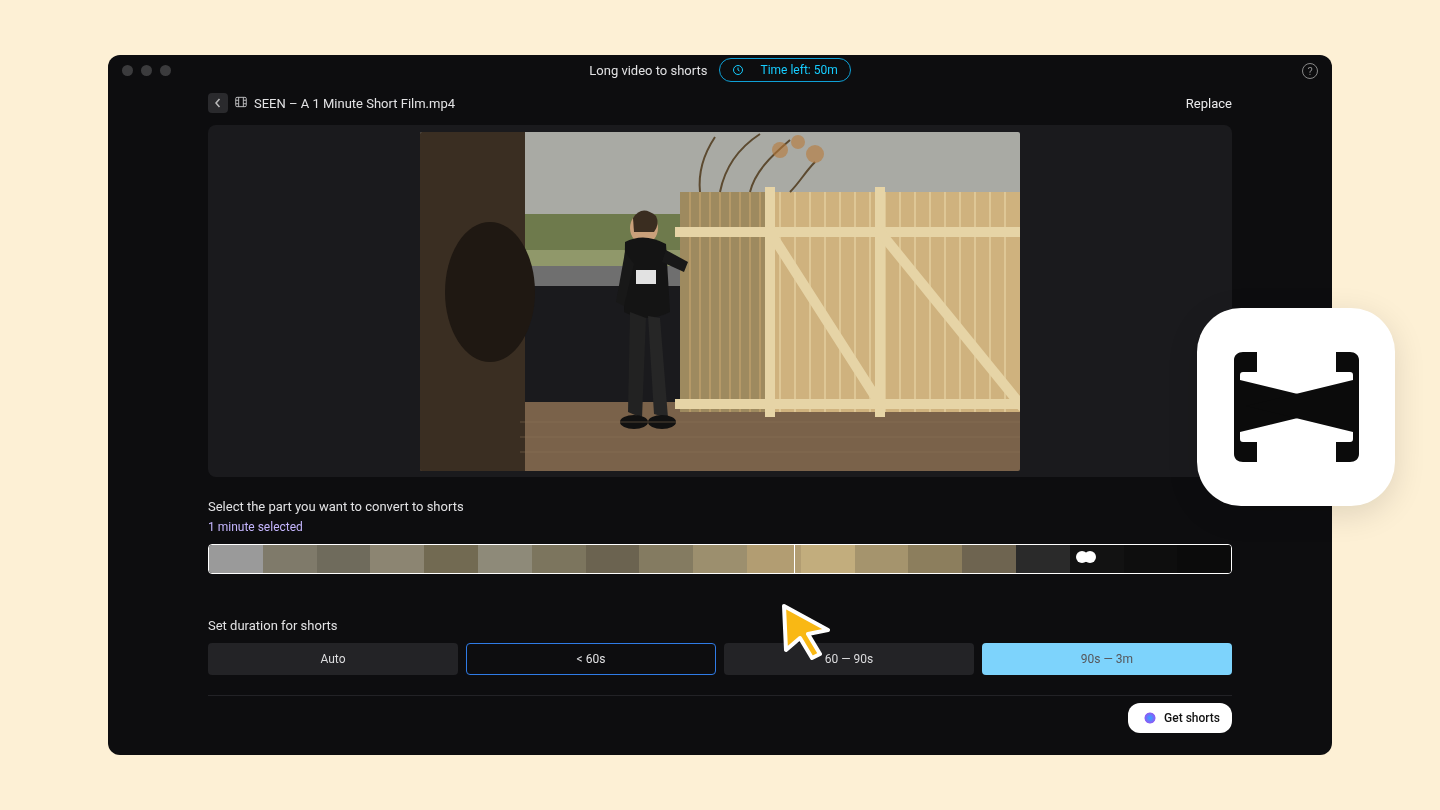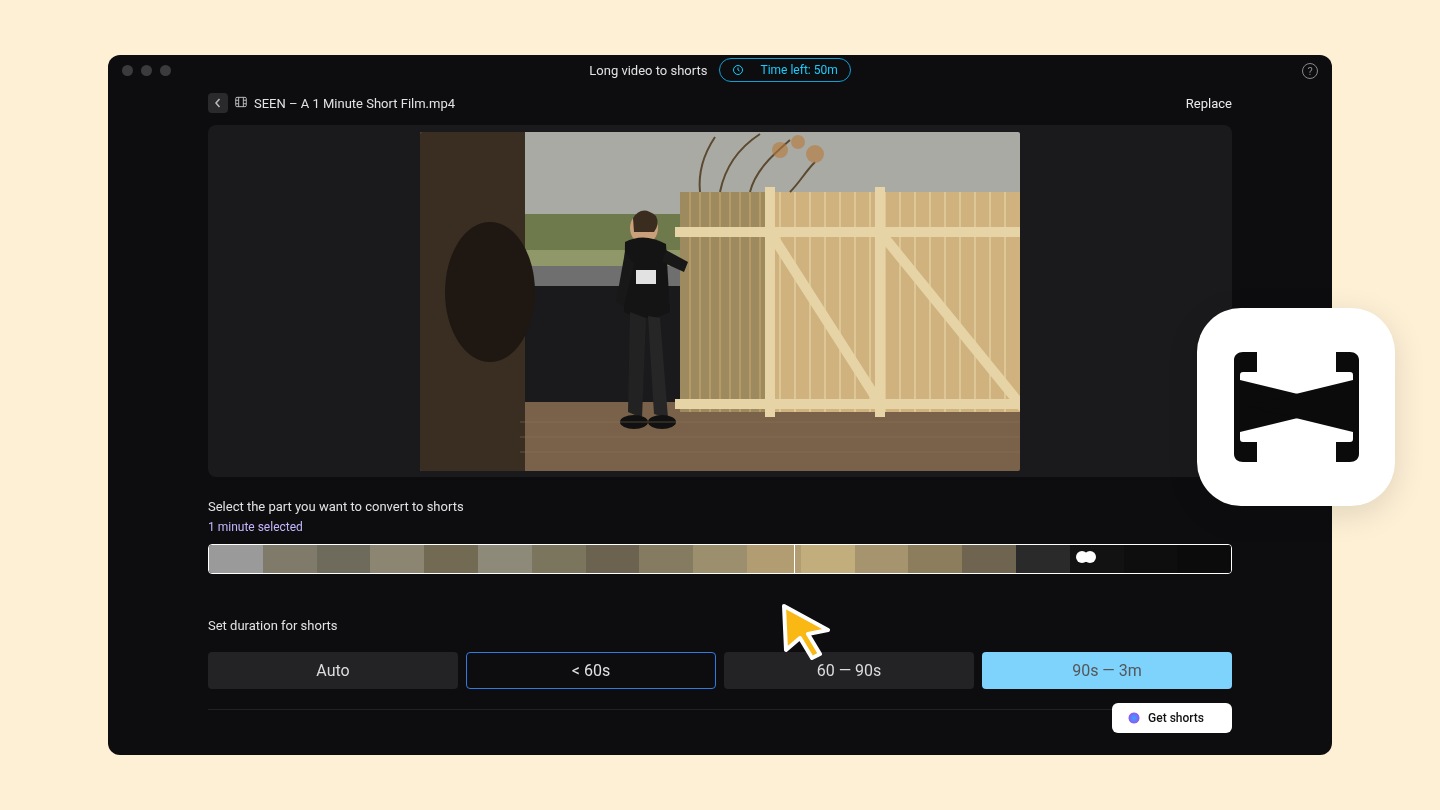--- a/index.html
+++ b/index.html
@@ -201,26 +201,25 @@
     .duration-row {
       display: flex;
       gap: 8px;
       margin-top: 10px;
     }
 
     .pill {
       flex: 1;
       padding: 8px 0;
       text-align: center;
-      font-size: 16px;
+      font-size: 12px;
       border-radius: 4px;
       background: #232326;
       color: #dcdcde;
       border: 1px solid transparent;
-      margin-top: 9px;
     }
 
     .pill.selected {
       background: transparent;
       border-color: #2f7be6;
       color: #e1e1e3;
     }
 
     .pill.disabled {
       background: #7dd3fc;
@@ -228,22 +227,22 @@
     }
 
     .footer {
       position: absolute;
       right: 100px;
       bottom: 22px;
     }
 
     .get-shorts-btn {
       background: #fff;
-      border-radius: 6px;
-      padding: 8px 28px 8px 16px;
+      border-radius: 12px;
+      padding: 8px 12px 8px 16px;
       display: flex;
       align-items: center;
       gap: 8px;
       color: #111;
       font-size: 12px;
       font-weight: 500;
     }
 
     .sparkle {
       width: 12px;

